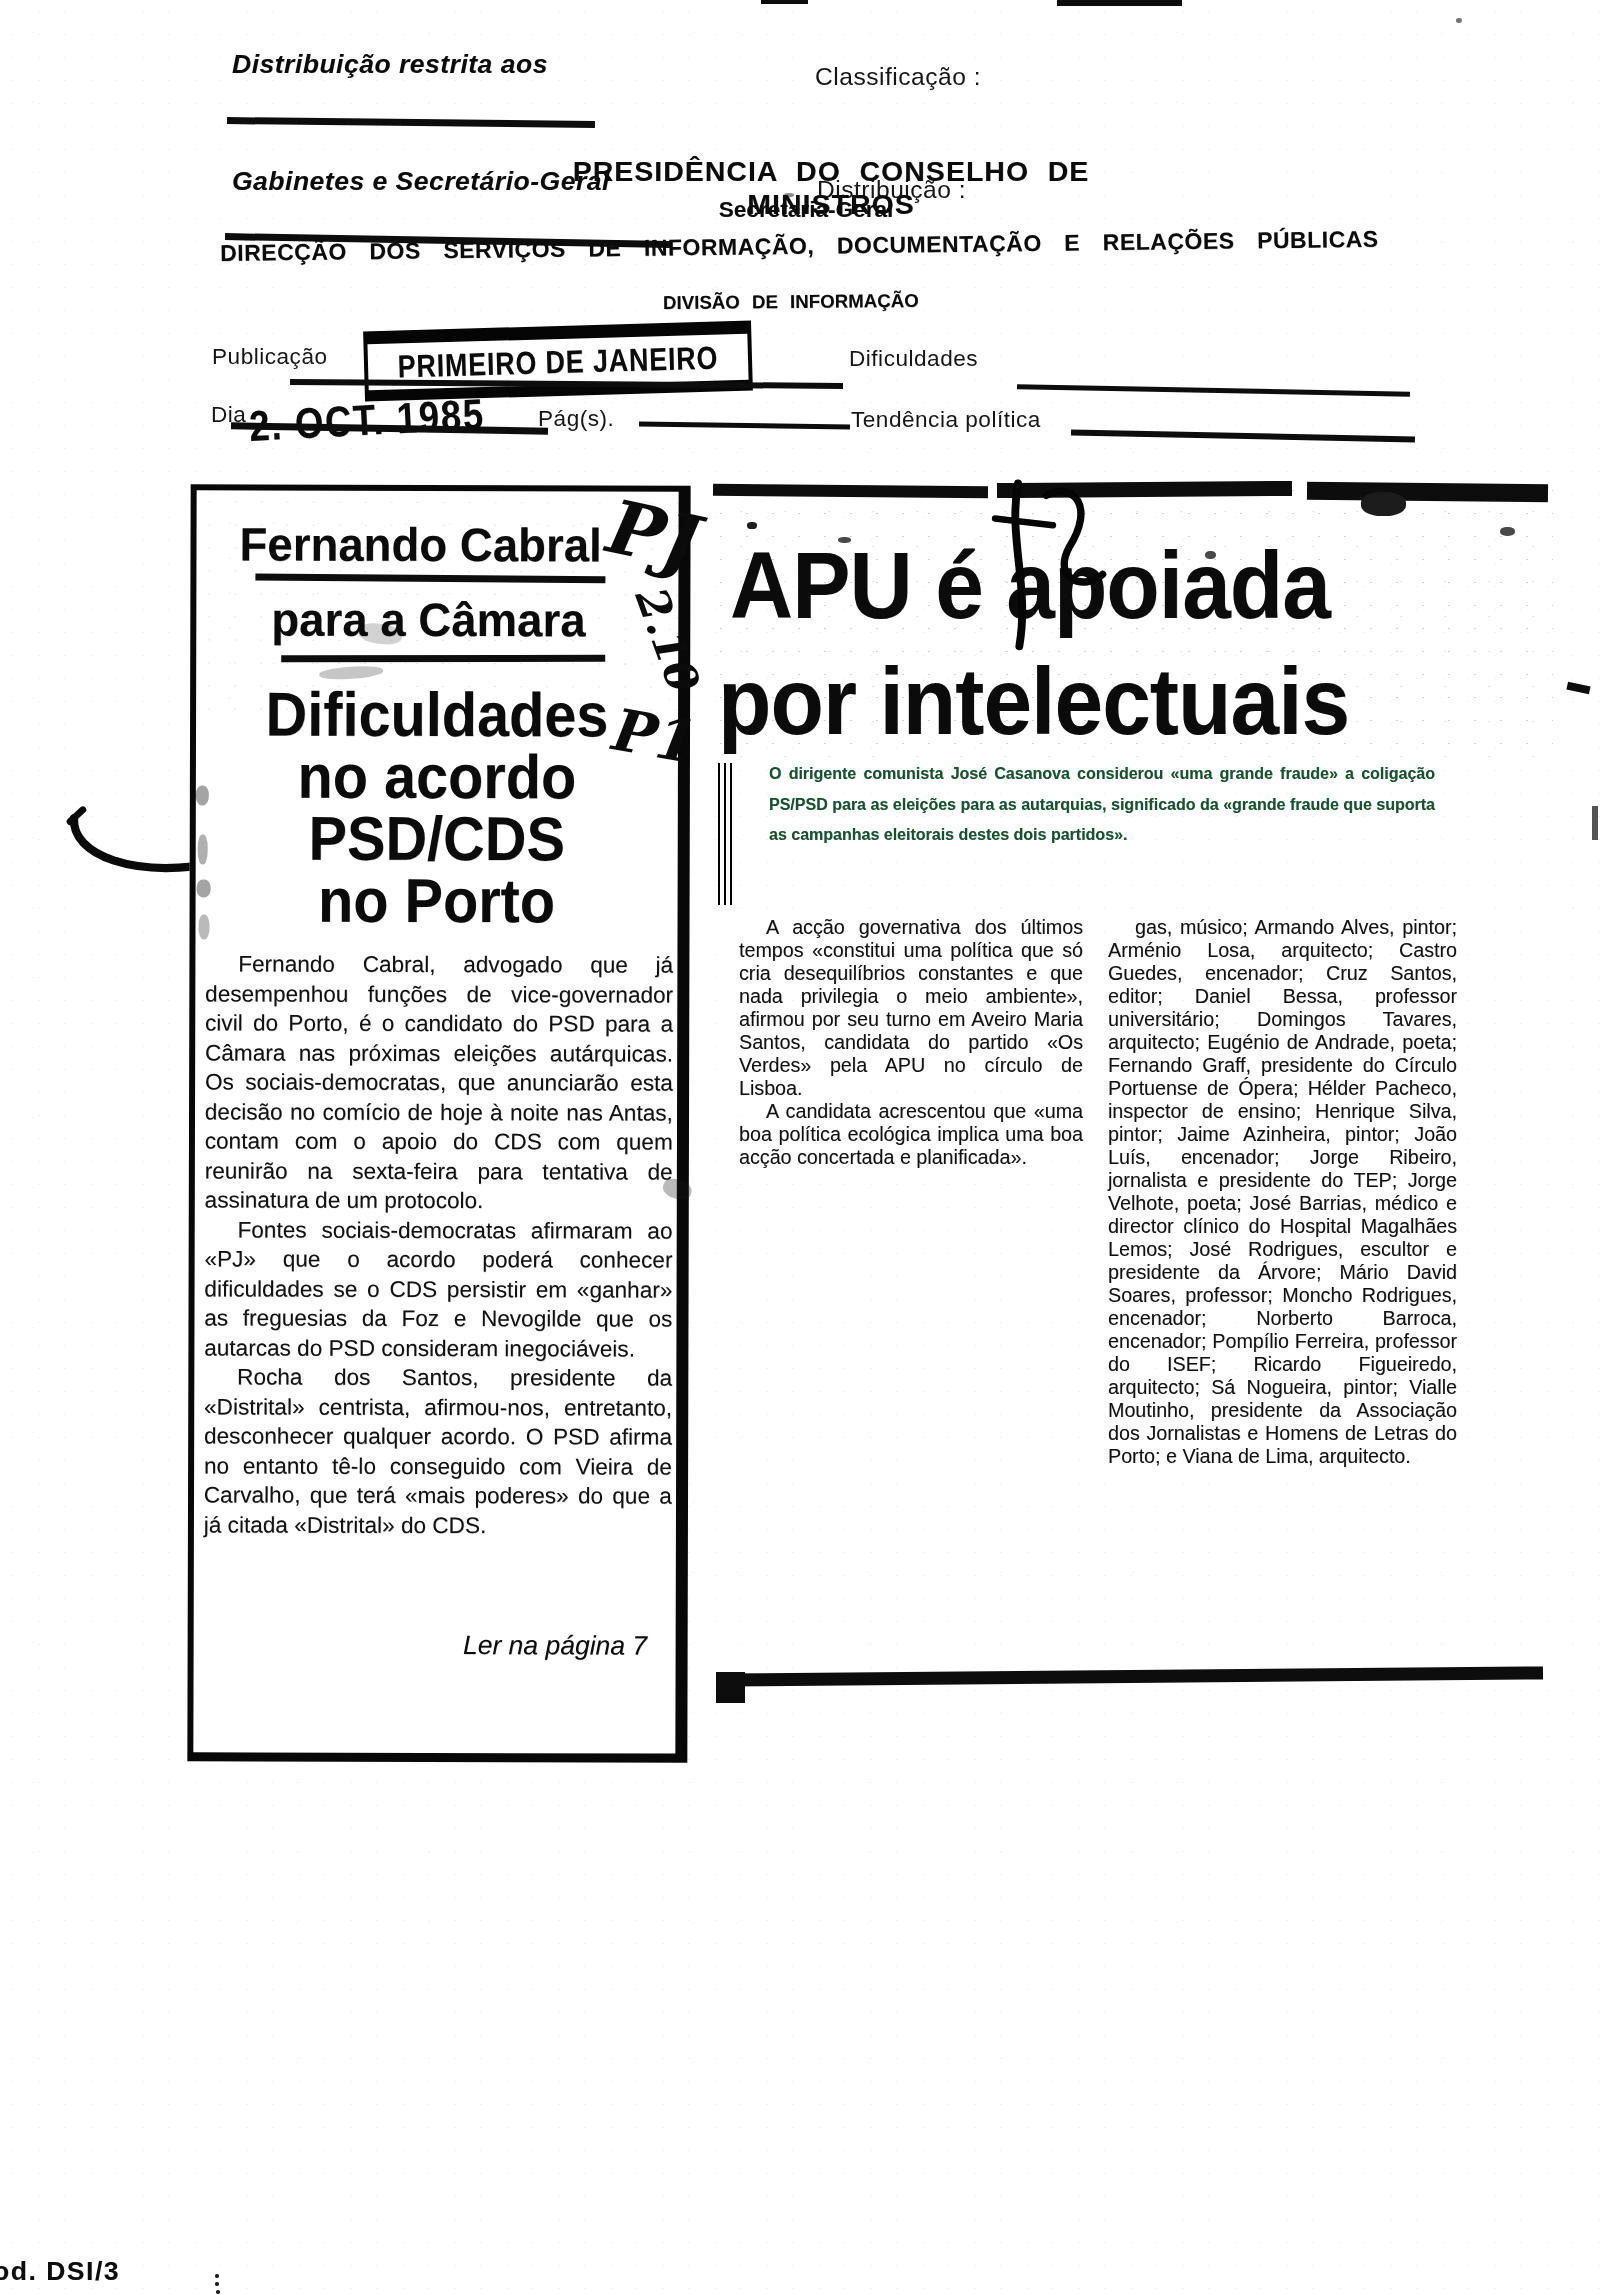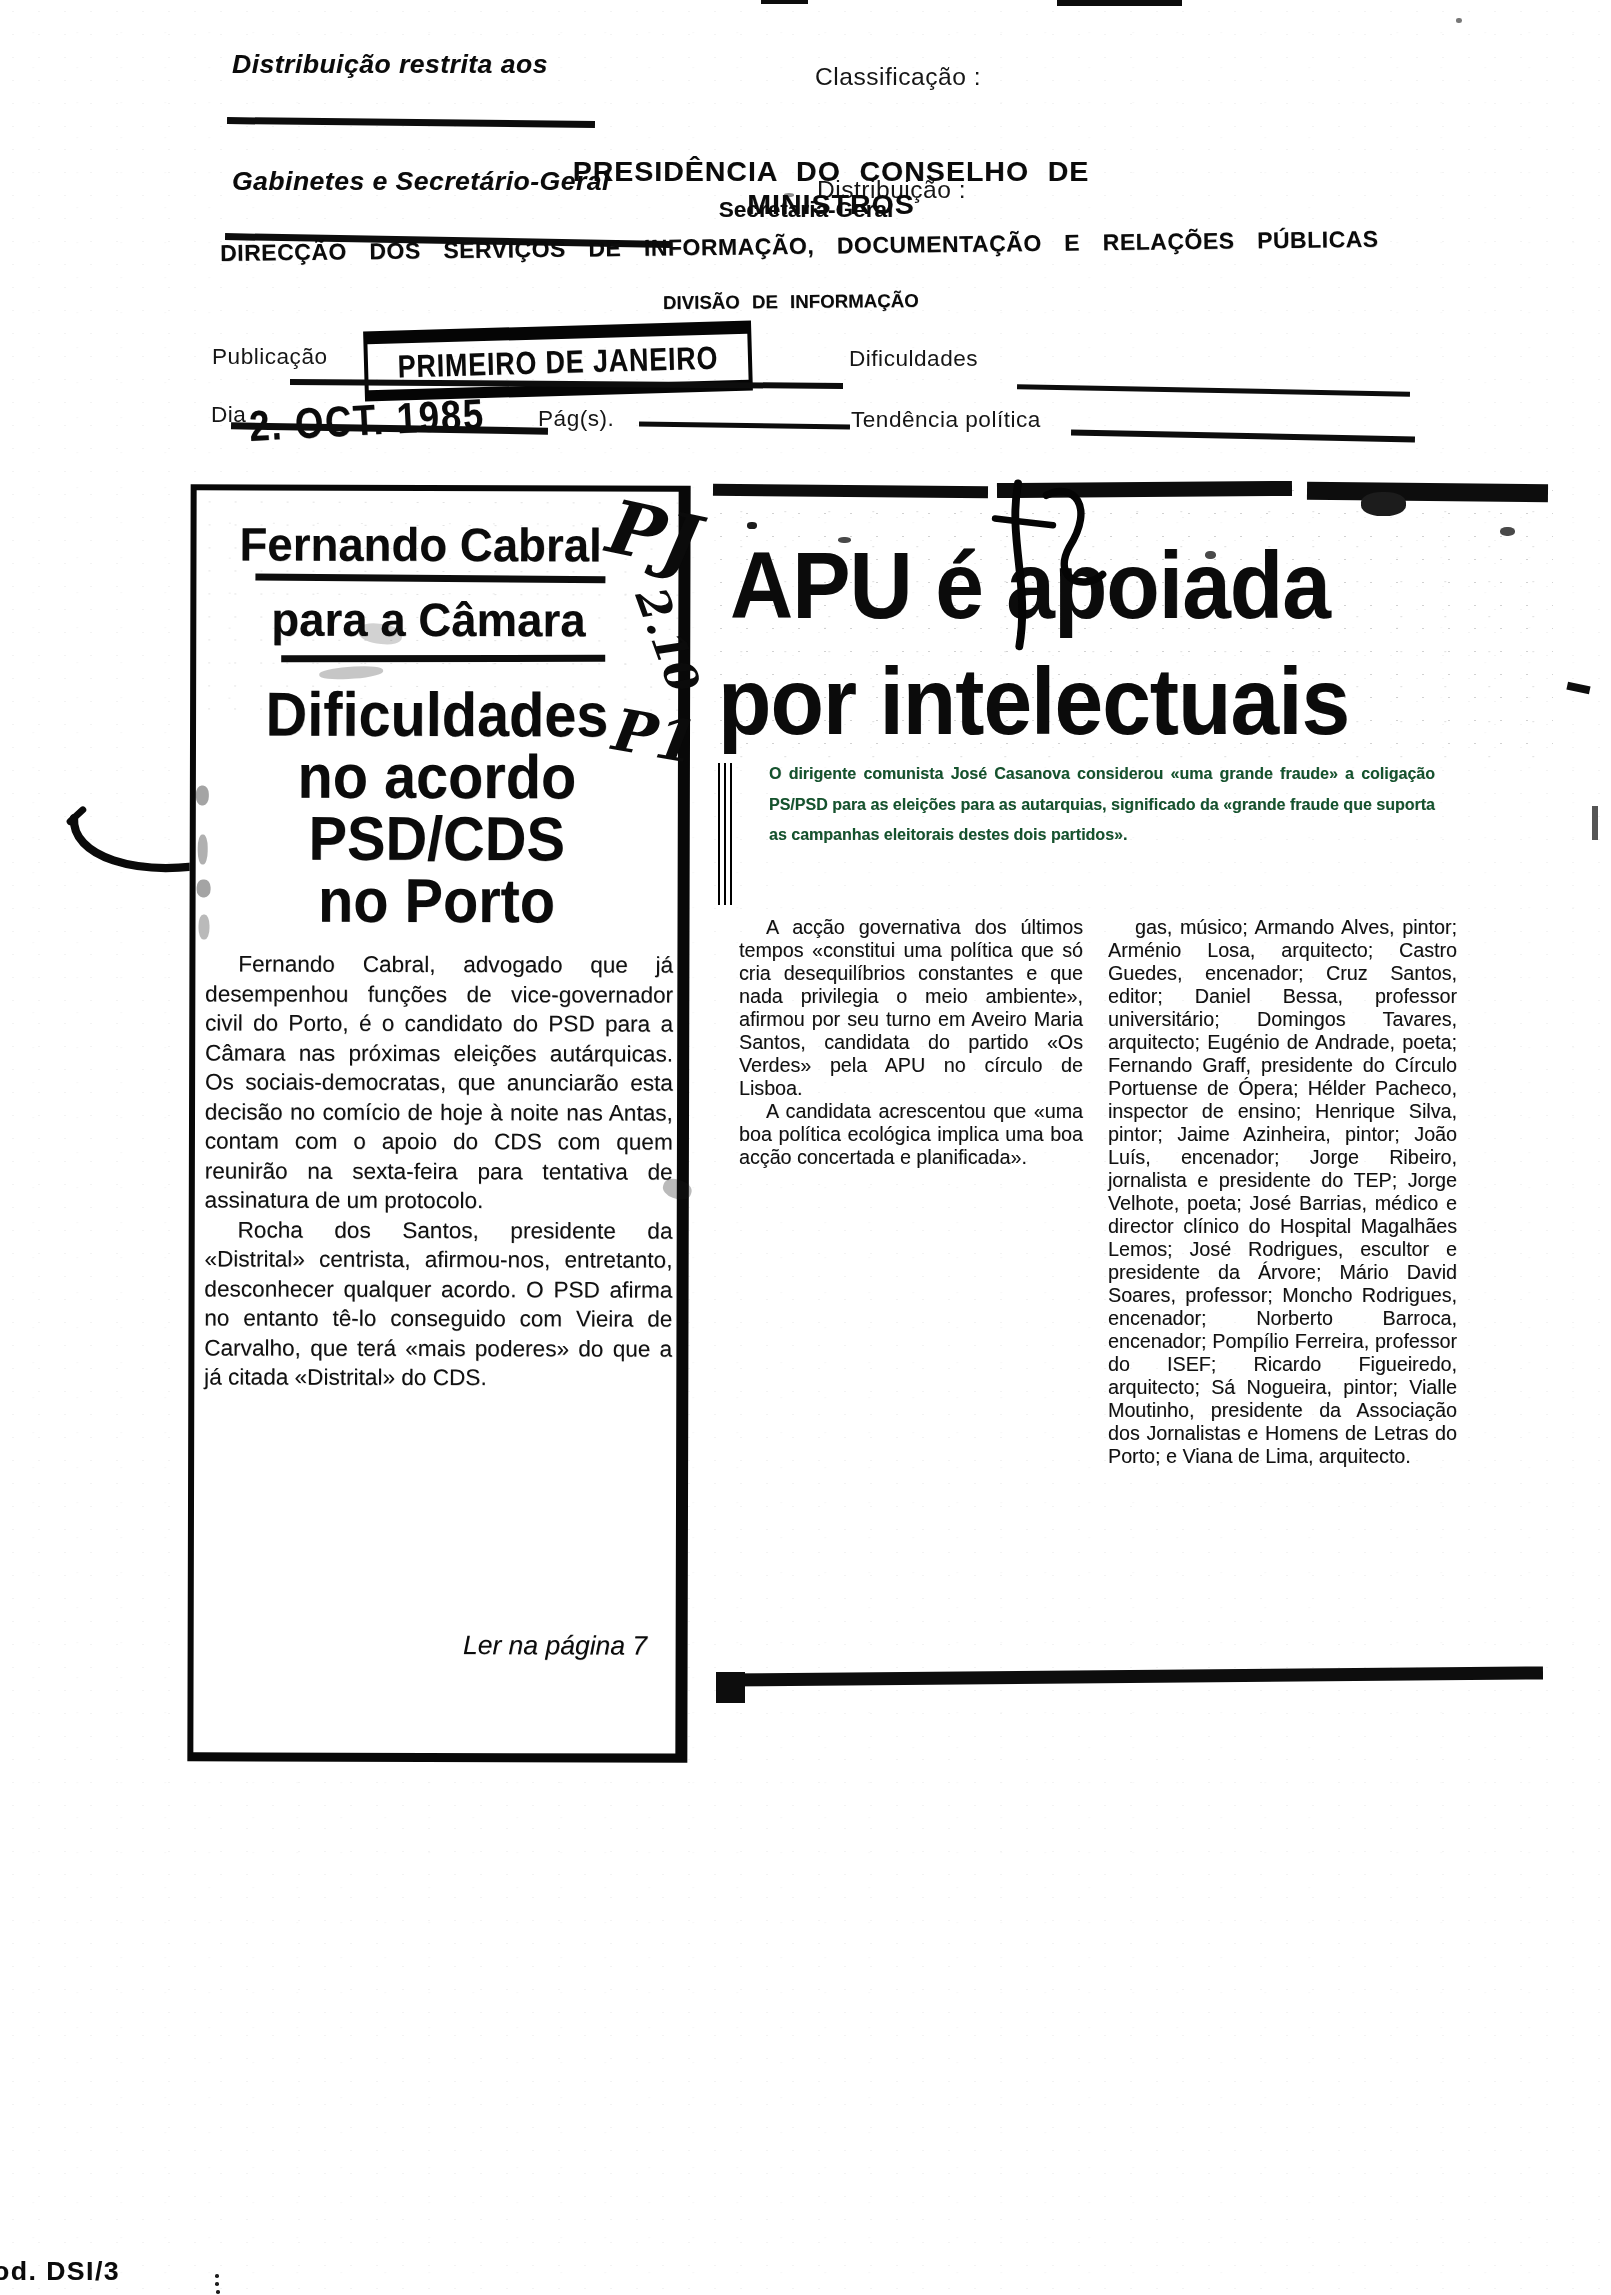--- a/index.html
+++ b/index.html
@@ -117,20 +117,21 @@
 
   <div class="abs" style="left:0;top:193px;width:100%;text-align:center;">
     <div class="lhead scan">Dificuldades</div>
     <div class="lhead scan">no acordo</div>
     <div class="lhead scan">PSD/CDS</div>
     <div class="lhead scan">no Porto</div>
   </div>
 
   <div class="lbody">
       <p class="scan">Fernando Cabral, advogado que já desempenhou funções de vice-governador civil do Porto, é o candidato do PSD para a Câmara nas próximas eleições autárquicas. Os sociais-democratas, que anunciarão esta decisão no comício de hoje à noite nas Antas, contam com o apoio do CDS com quem reunirão na sexta-feira para tentativa de assinatura de um protocolo.</p>
+      <p class="scan">Fontes sociais-democratas afirmaram ao «PJ» que o acordo poderá conhecer dificuldades se o CDS persistir em «ganhar» as freguesias da Foz e Nevogilde que os autarcas do PSD consideram inegociáveis.</p>
       <p class="scan">Rocha dos Santos, presidente da «Distrital» centrista, afirmou-nos, entretanto, desconhecer qualquer acordo. O PSD afirma no entanto tê-lo conseguido com Vieira de Carvalho, que terá «mais poderes» do que a já citada «Distrital» do CDS.</p>
     </div>
 
   <div class="abs footerline scan" style="right:28.5px;top:1139px;">Ler na página 7</div>
 
   <div class="blob" style="left:468px;top:688px;width:28.5px;height:18.7px;opacity:.3;transform:rotate(18deg);"></div>
 </div>
 
 <div class="speckle" style="left:708px;top:479px;width:845px;height:285px;opacity:.2;"></div>
 

